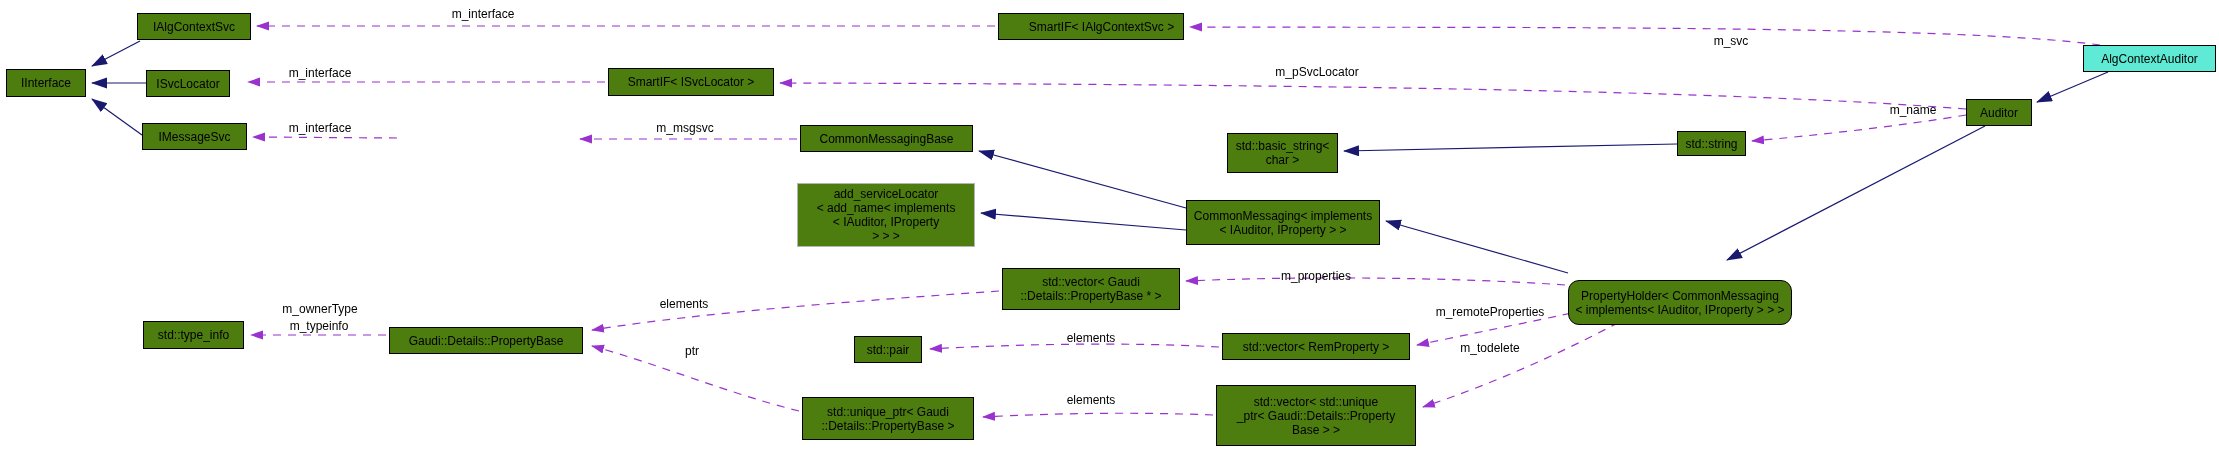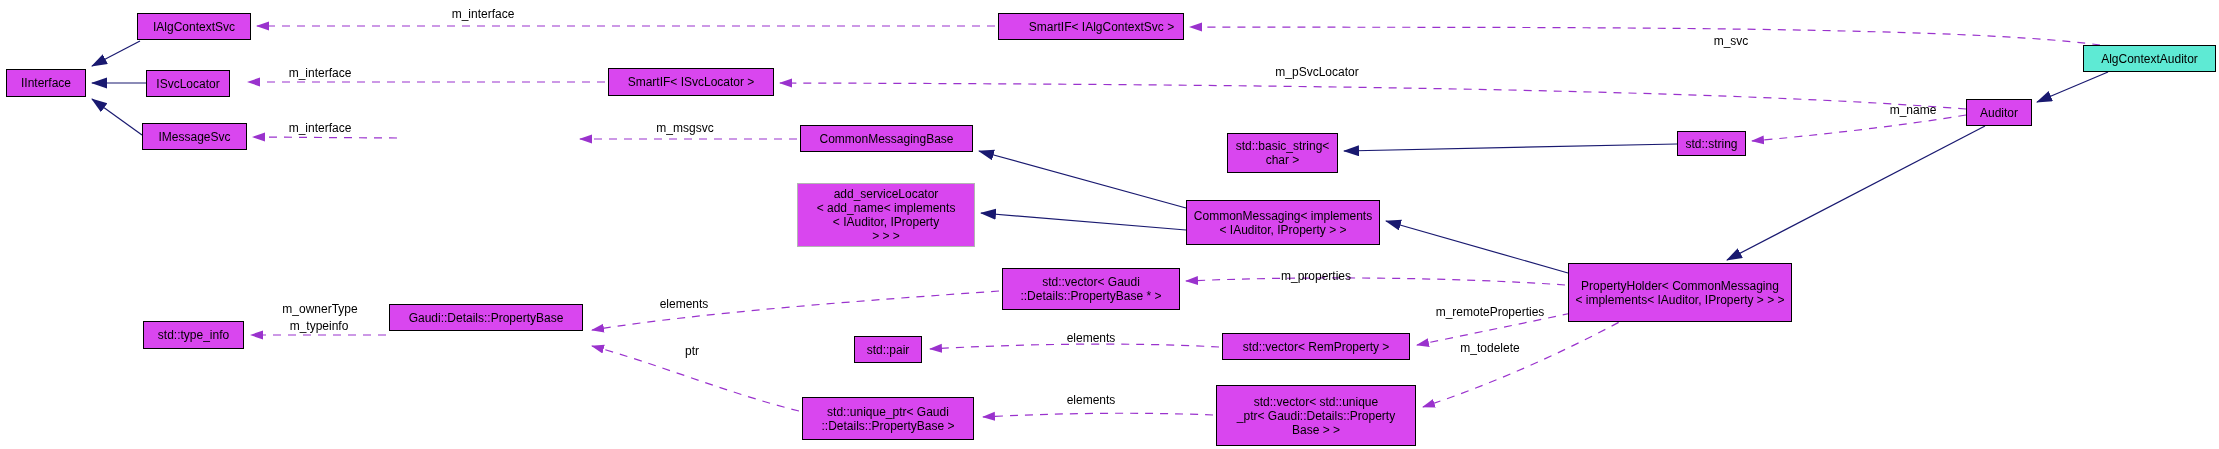--- a/index.html
+++ b/index.html
@@ -9,21 +9,21 @@
     background:#ffffff;
     font-family:"Liberation Sans", sans-serif;
     font-size:12px;color:#000;
     overflow:hidden;
   }
   #edges{position:absolute;left:0;top:0;width:2219px;height:449px;}
   .node{
     position:absolute;
     box-sizing:border-box;
     border:1px solid #000;
-    background:#d946ef;
+    background:#4d7c0f;
     display:flex;align-items:center;justify-content:center;
     text-align:center;
     white-space:pre-line;
     line-height:14px;
     padding:0 3px;
     cursor:pointer;
   }
   .node.gray{background:#5eead4;cursor:default;}
   .node.muted{border-color:#b4b4b4;cursor:default;}
   .edge-label{
@@ -90,24 +90,24 @@
 &lt; add_name&lt; implements
 &lt; IAuditor, IProperty
 &gt; &gt; &gt;</div>
   <div class="node" style="left:1227px;top:133px;width:111px;height:40px;">std::basic_string&lt;
 char &gt;</div>
   <div class="node" style="left:1186px;top:200px;width:194px;height:45px;">CommonMessaging&lt; implements
 &lt; IAuditor, IProperty &gt; &gt;</div>
   <div class="node" style="left:1677px;top:131px;width:69px;height:25px;">std::string</div>
   <div class="node" style="left:1966px;top:99px;width:66px;height:27px;">Auditor</div>
   <div class="node gray" style="left:2083px;top:45px;width:133px;height:27px;">AlgContextAuditor</div>
-  <div class="node" style="left:1568px;top:263px;width:224px;height:59px;">PropertyHolder&lt; CommonMessaging
+  <div class="node" style="left:1568px;top:280px;width:224px;height:45px;border-radius:11px;">PropertyHolder&lt; CommonMessaging
 &lt; implements&lt; IAuditor, IProperty &gt; &gt; &gt;</div>
   <div class="node" style="left:143px;top:321px;width:101px;height:28px;">std::type_info</div>
-  <div class="node" style="left:389px;top:304px;width:194px;height:27px;">Gaudi::Details::PropertyBase</div>
+  <div class="node" style="left:389px;top:327px;width:194px;height:27px;">Gaudi::Details::PropertyBase</div>
   <div class="node" style="left:1002px;top:268px;width:178px;height:42px;">std::vector&lt; Gaudi
 ::Details::PropertyBase * &gt;</div>
   <div class="node" style="left:854px;top:336px;width:68px;height:27px;">std::pair</div>
   <div class="node" style="left:1222px;top:333px;width:188px;height:27px;">std::vector&lt; RemProperty &gt;</div>
   <div class="node" style="left:802px;top:397px;width:172px;height:43px;">std::unique_ptr&lt; Gaudi
 ::Details::PropertyBase &gt;</div>
   <div class="node" style="left:1216px;top:385px;width:200px;height:61px;">std::vector&lt; std::unique
 _ptr&lt; Gaudi::Details::Property
 Base &gt; &gt;</div>
 

